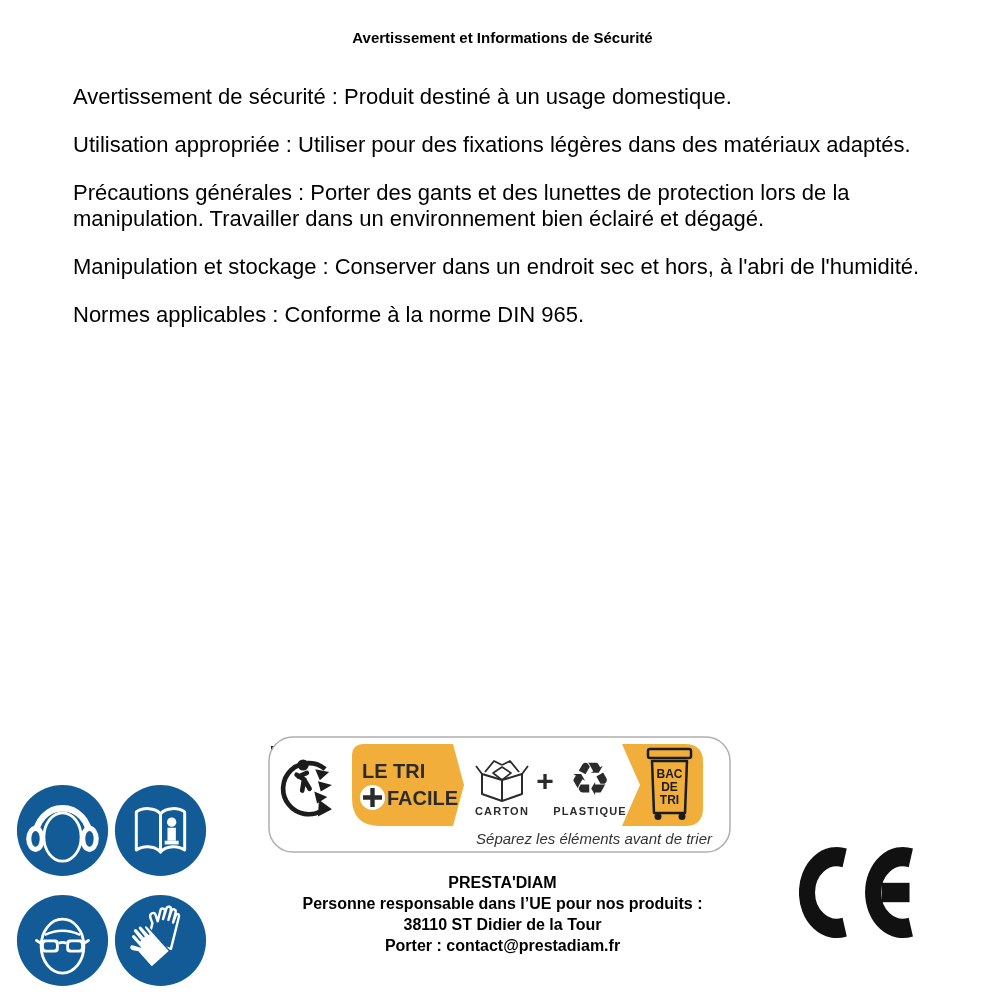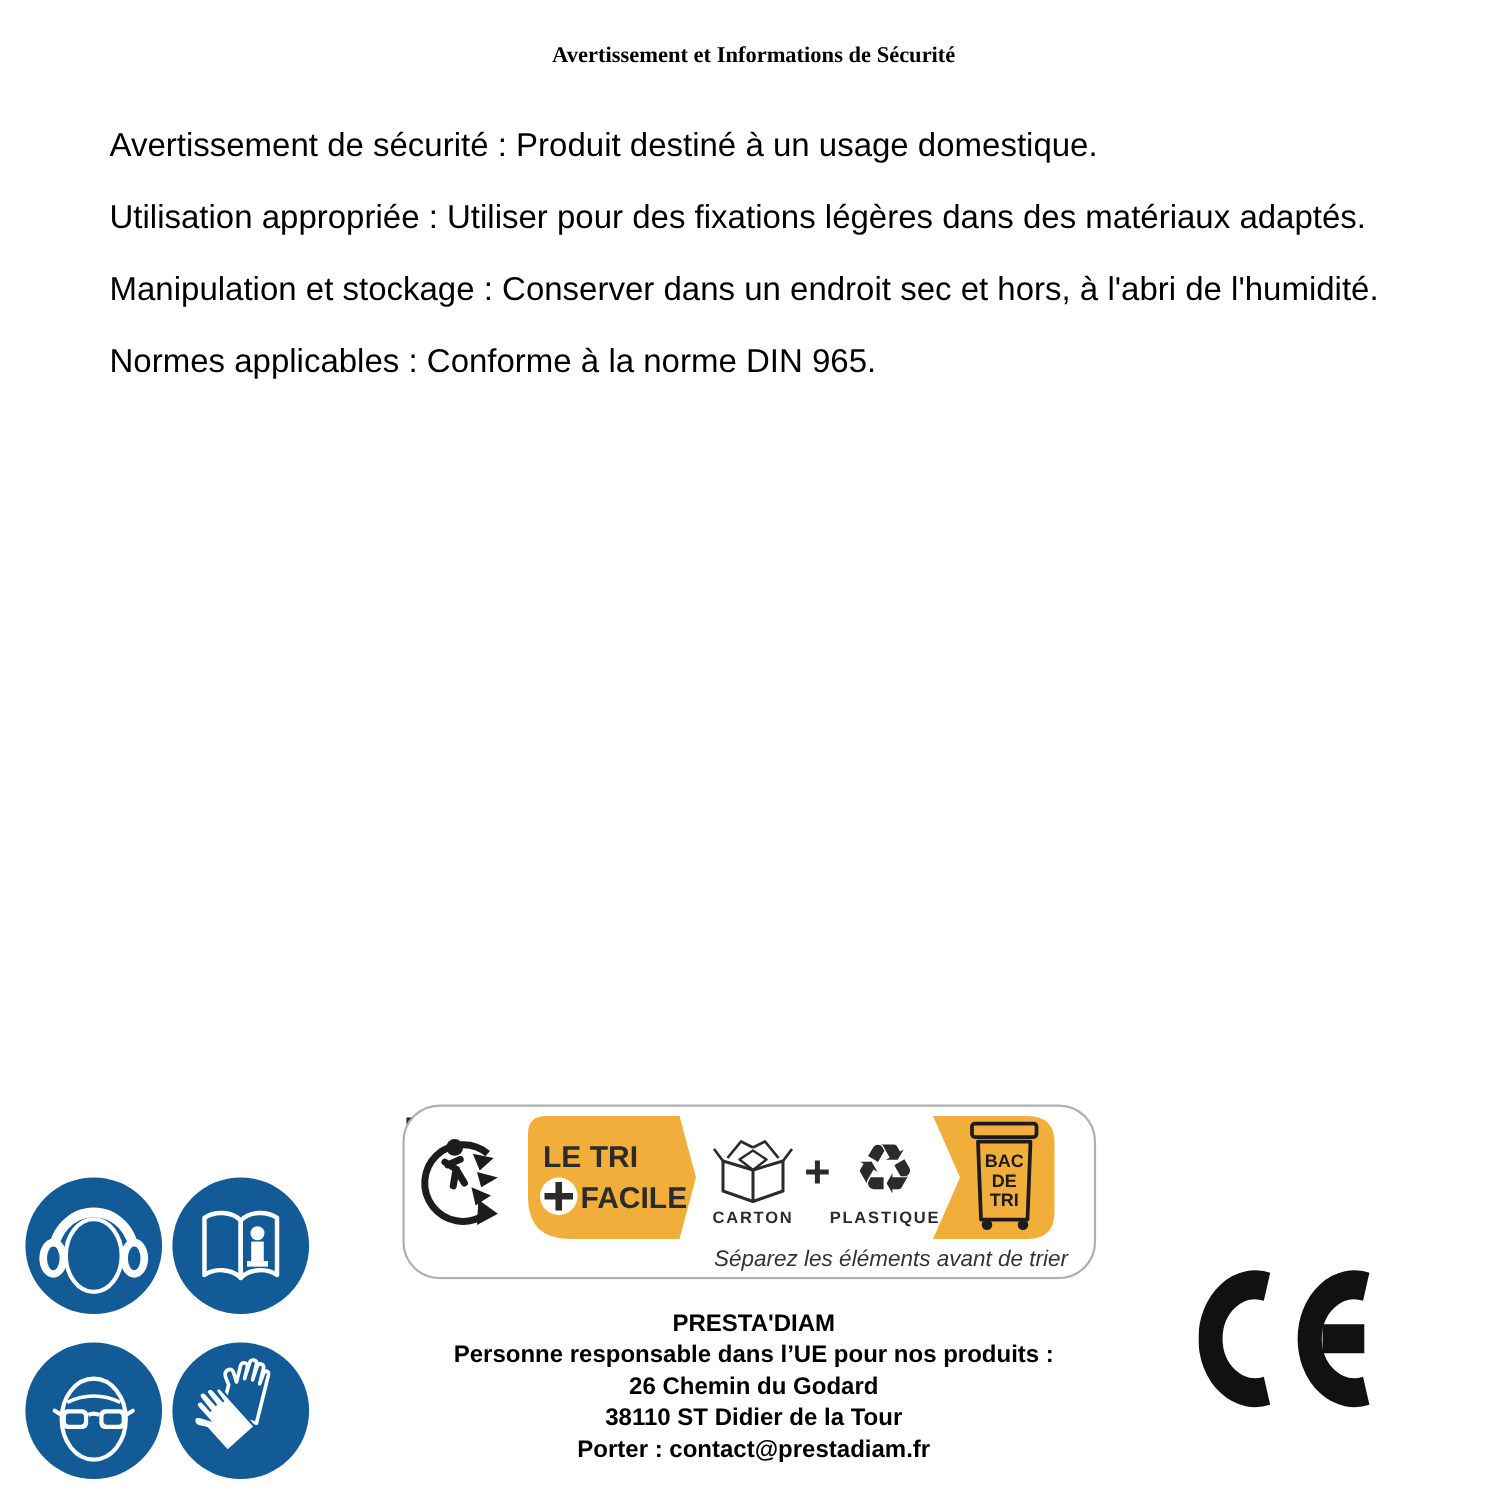--- a/index.html
+++ b/index.html
@@ -1,36 +1,37 @@
 <!DOCTYPE html>
 <html><head>
 <meta charset="utf-8">
 <style>
   html,body{margin:0;padding:0;background:#fff;}
   body{width:1005px;height:1005px;position:relative;font-family:"Liberation Sans",sans-serif;color:#000;overflow:hidden;}
-  .page-title{position:absolute;top:29px;left:0;right:0;text-align:center;font-size:15px;font-weight:bold;font-family:Liberation Serif, serif;}
+  .page-title{position:absolute;top:29px;left:0;right:0;text-align:center;font-size:15px;font-weight:bold;}
   .body-text{position:absolute;top:84px;left:73px;width:862px;font-size:22px;line-height:26px;}
   .body-text p{margin:0 0 22px 0;}
   .icon-grid{position:absolute;left:16px;top:784px;display:grid;grid-template-columns:93px 93px;gap:17px 5px;}
   .icon-grid svg{width:93px;height:93px;display:block;}
   .fr-label{position:absolute;left:270px;top:742px;font-size:15px;font-weight:bold;color:#222;}
   .tri-band{position:absolute;left:268px;top:736px;width:463px;height:117px;}
   .address{position:absolute;left:250px;width:505px;top:872px;text-align:center;font-size:16px;font-weight:bold;line-height:21px;}
   .address div{white-space:nowrap;}
   .ce-mark{position:absolute;left:799px;top:844px;width:142px;height:97px;}
   svg text{font-family:"Liberation Sans",sans-serif;}
 </style>
 </head>
 <body>
 
 <div class="page-title">Avertissement et Informations de Sécurité</div>
 
 <div class="body-text">
   <p>Avertissement de sécurité : Produit destiné à un usage domestique.</p>
   <p>Utilisation appropriée : Utiliser pour des fixations légères dans des matériaux adaptés.</p>
+  <p>Précautions générales : Porter des gants et des lunettes de protection lors de la manipulation. Travailler dans un environnement bien éclairé et dégagé.</p>
   <p>Manipulation et stockage : Conserver dans un endroit sec et hors, à l'abri de l'humidité.</p>
   <p>Normes applicables : Conforme à la norme DIN 965.</p>
 </div>
 
 <div class="icon-grid">
 
   <svg viewBox="0 0 100 100">
     <circle cx="50" cy="50" r="49" fill="#135B96"></circle>
     <ellipse cx="50" cy="57" rx="20" ry="26" fill="none" stroke="#fff" stroke-width="3"></ellipse>
     <path d="M21 57 A29 31 0 0 1 79 57" fill="none" stroke="#fff" stroke-width="7"></path>
@@ -120,21 +121,20 @@
     <text x="401.5" y="55" font-size="12" font-weight="800" fill="#1c1c1c" text-anchor="middle">DE</text>
     <text x="401.5" y="68" font-size="12" font-weight="800" fill="#1c1c1c" text-anchor="middle">TRI</text>
   </g>
 
   <text x="444" y="108" font-size="15" font-style="italic" font-weight="500" fill="#333" text-anchor="end">Séparez les éléments avant de trier</text>
 </svg>
 
 <div class="address">
   <div>PRESTA'DIAM</div>
   <div>Personne responsable dans l’UE pour nos produits :</div>
-  <div>26 Chemin du Godard</div>
   <div>38110 ST Didier de la Tour</div>
   <div>Porter : contact@prestadiam.fr</div>
 </div>
 
 <svg class="ce-mark" viewBox="0 0 176 100" preserveAspectRatio="none">
   <path d="M56.6 14.3 A37 37 0 1 0 56.6 85.7" fill="none" stroke="#111" stroke-width="20"></path>
   <path d="M138.6 14.3 A37 37 0 1 0 138.6 85.7" fill="none" stroke="#111" stroke-width="20"></path>
   <path d="M102.5 50 L137 50" fill="none" stroke="#111" stroke-width="20"></path>
 </svg>
 

